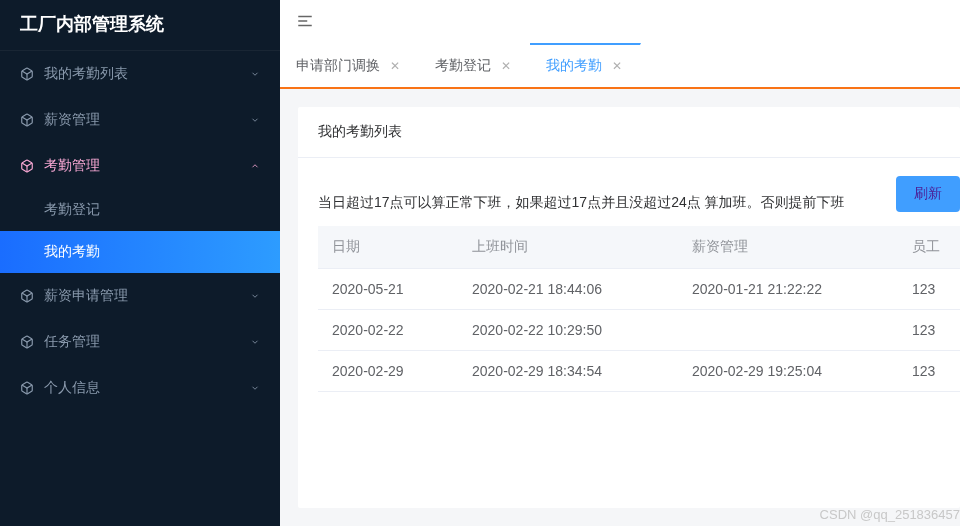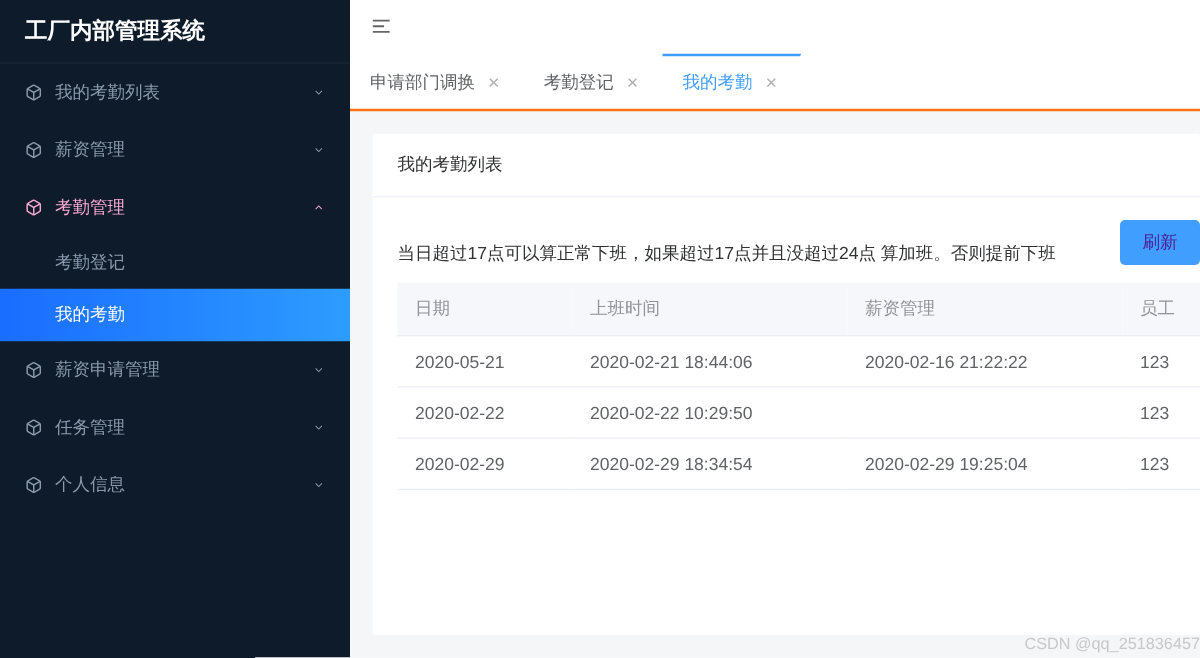--- a/index.html
+++ b/index.html
@@ -338,21 +338,21 @@
               <th style="width:140px">日期</th>
               <th style="width:220px">上班时间</th>
               <th style="width:220px">薪资管理</th>
               <th>员工</th>
             </tr>
           </thead>
           <tbody>
             <tr>
               <td>2020-05-21</td>
               <td>2020-02-21 18:44:06</td>
-              <td>2020-02-16 21:22:22</td>
+              <td>2020-01-21 21:22:22</td>
               <td>123</td>
             </tr>
             <tr>
               <td>2020-02-22</td>
               <td>2020-02-22 10:29:50</td>
               <td></td>
               <td>123</td>
             </tr>
             <tr>
               <td>2020-02-29</td>

